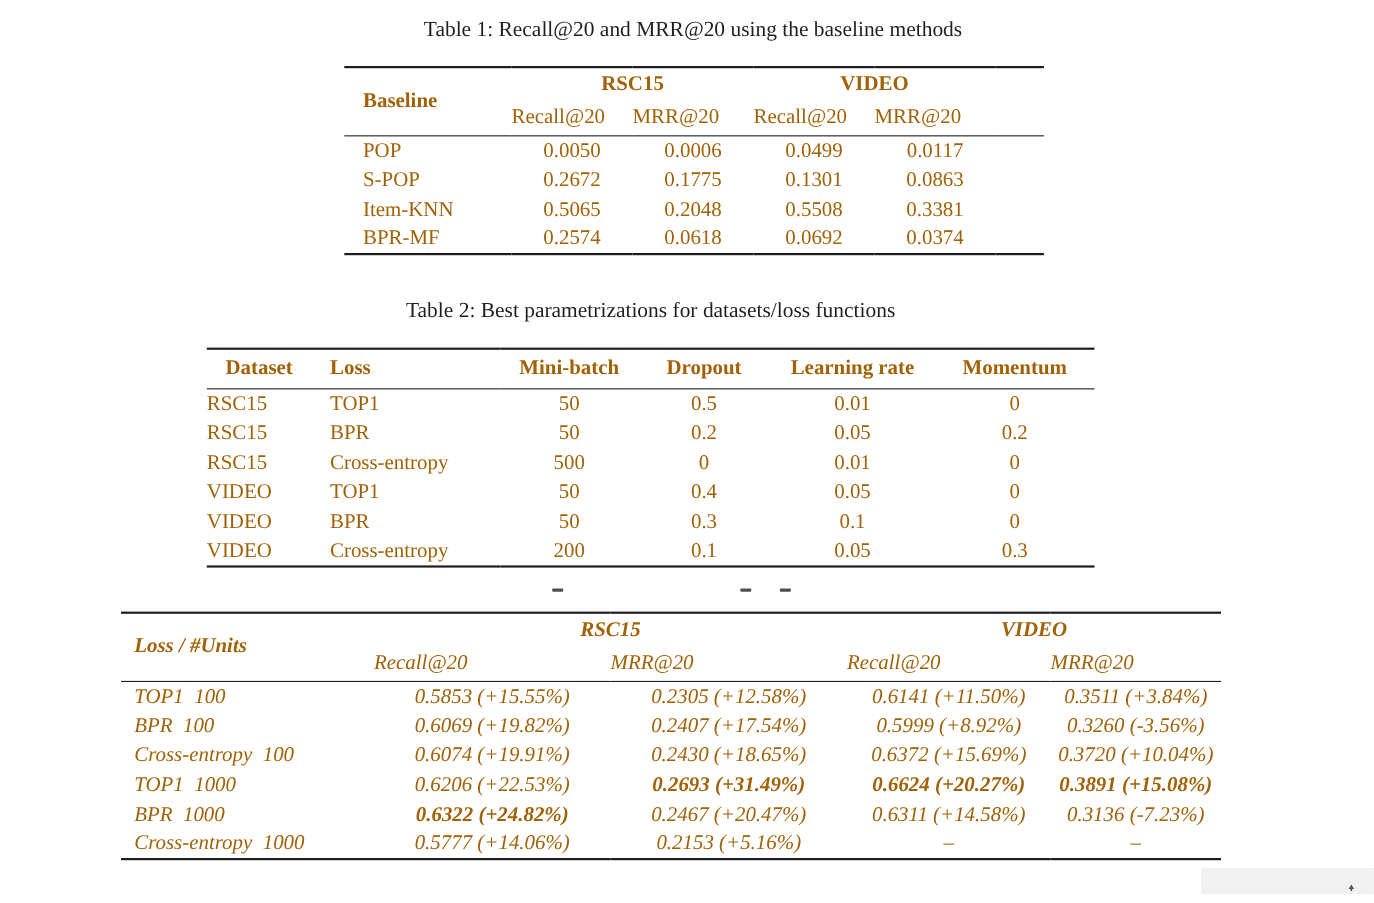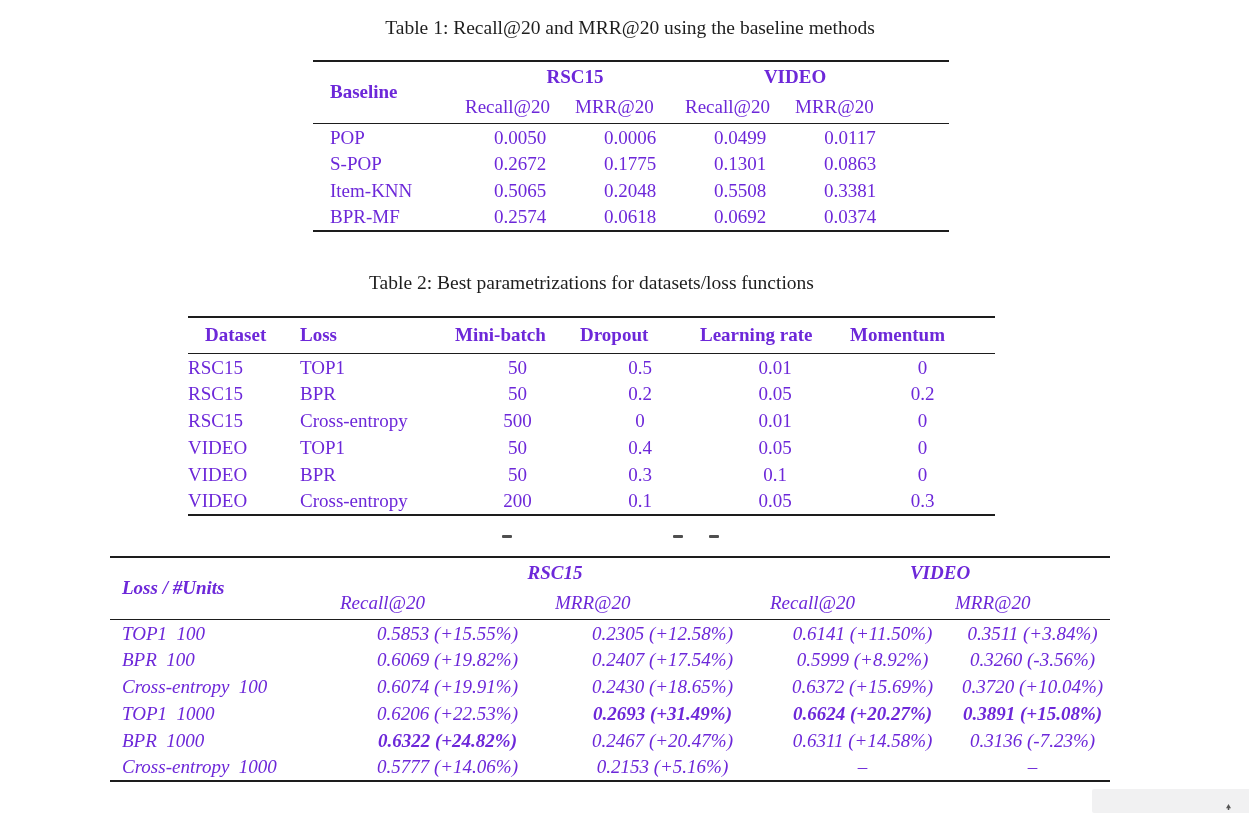--- a/index.html
+++ b/index.html
@@ -2,35 +2,35 @@
 <html><head>
 <meta charset="utf-8">
 <style>
   html,body{margin:0;padding:0;background:#ffffff;}
   .page{position:relative;width:1249px;height:821px;background:#ffffff;overflow:hidden;
         font-family:"Liberation Serif","DejaVu Serif",serif;color:#1e1e1e;}
   .caption{position:absolute;font-size:19.5px;text-align:center;white-space:nowrap;}
   #cap1{left:280px;top:17px;width:700px;}
   #cap2{left:188px;top:272px;width:807px;}
   table{position:absolute;border-collapse:collapse;table-layout:fixed;
-        font-size:19px;color:#6d28d9;}
+        font-size:19px;color:#a16207;}
   table thead{border-bottom:1.5px solid #1d1d1d;}
   #table1{left:313px;top:60px;width:636px;border-top:2.5px solid #1d1d1d;border-bottom:2.5px solid #1d1d1d;}
   #table2{left:188px;top:316px;width:807px;border-top:2.5px solid #1d1d1d;border-bottom:2.5px solid #1d1d1d;}
   #table3{left:110px;top:556px;width:1000px;border-top:2.8px solid #1d1d1d;border-bottom:2.8px solid #1d1d1d;font-style:italic;}
   th,td{padding:0;font-weight:normal;overflow:hidden;}
   th.group{font-weight:bold;text-align:center;}
   th.sub{text-align:left;}
   th.rowhead{font-weight:bold;text-align:left;vertical-align:middle;}
   td.lbl{text-align:left;}
   td.val{text-align:center;}
   .b{font-weight:bold;}
   #table1 .rowhead, #table1 td.lbl{padding-left:17px;}
   #table2 th.lefth{font-weight:bold;text-align:left;}
-  #table2 th.centh{font-weight:bold;text-align:left;}
+  #table2 th.centh{font-weight:bold;text-align:center;}
   #table2 td.lbl{padding-left:0;}
   #table2 .c0{padding-left:17px;}
   #table3 .rowhead, #table3 td.lbl{padding-left:12px;white-space:pre;}
   #table1 tr.h1,#table3 tr.h1{height:30px;}
   #table1 tr.h2,#table3 tr.h2{height:32px;}
   #table2 tr.h0{height:36px;margin-top:28px;}
   tbody tr{height:27px;}
   tbody tr:first-child td{padding-top:3px;}
   .rem{position:absolute;top:535px;width:10px;height:3px;background:#4f4f4f;border-radius:1px;}
   #rem1{left:502px;} #rem2{left:673px;} #rem3{left:709px;}

